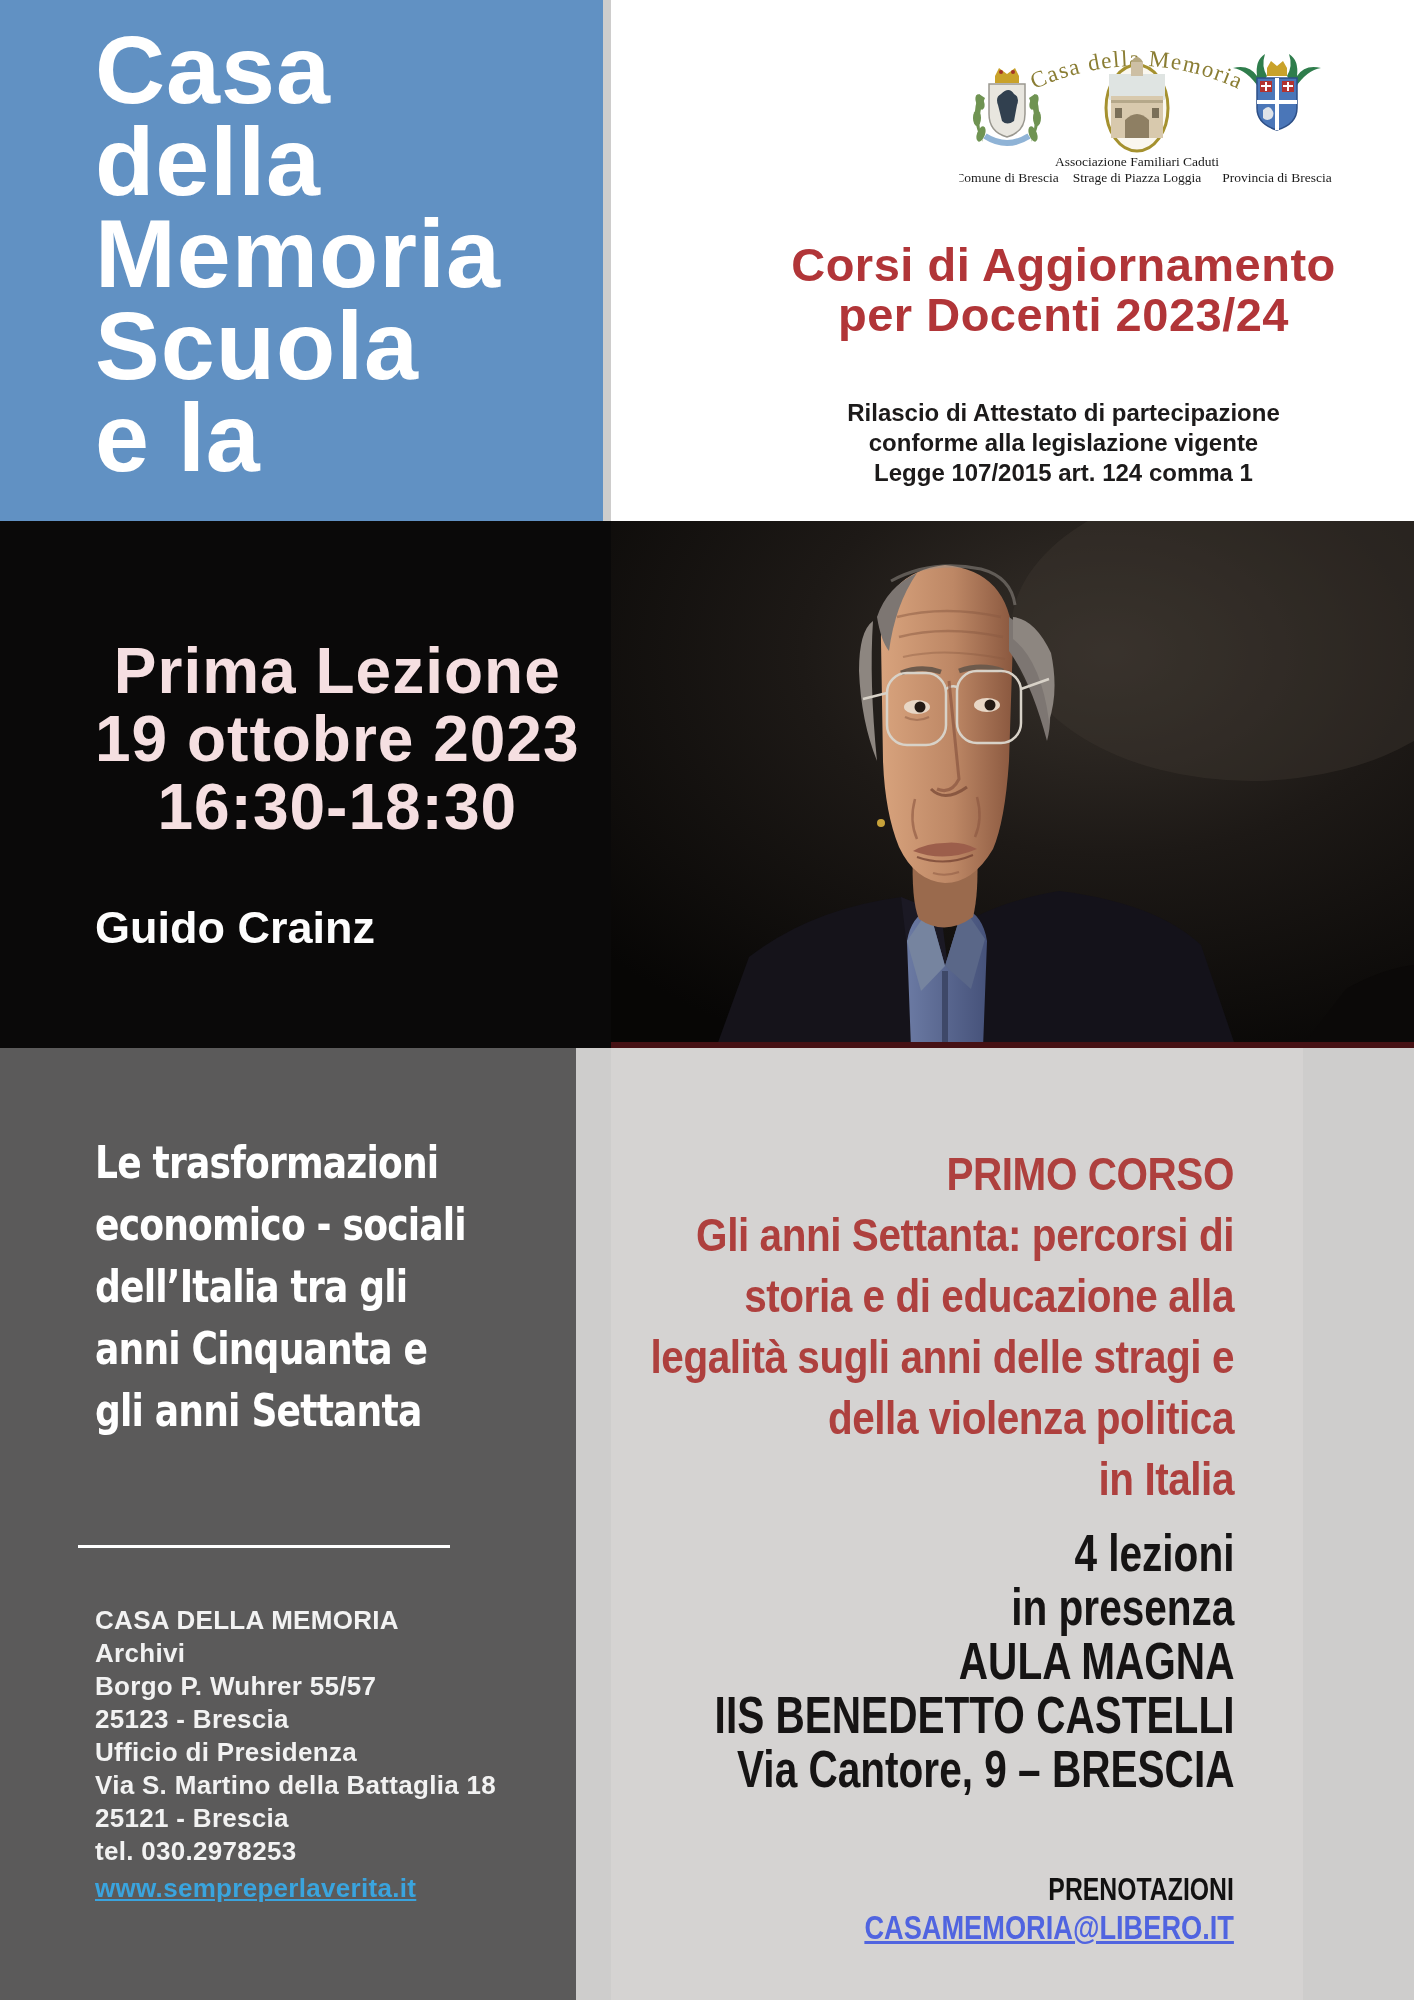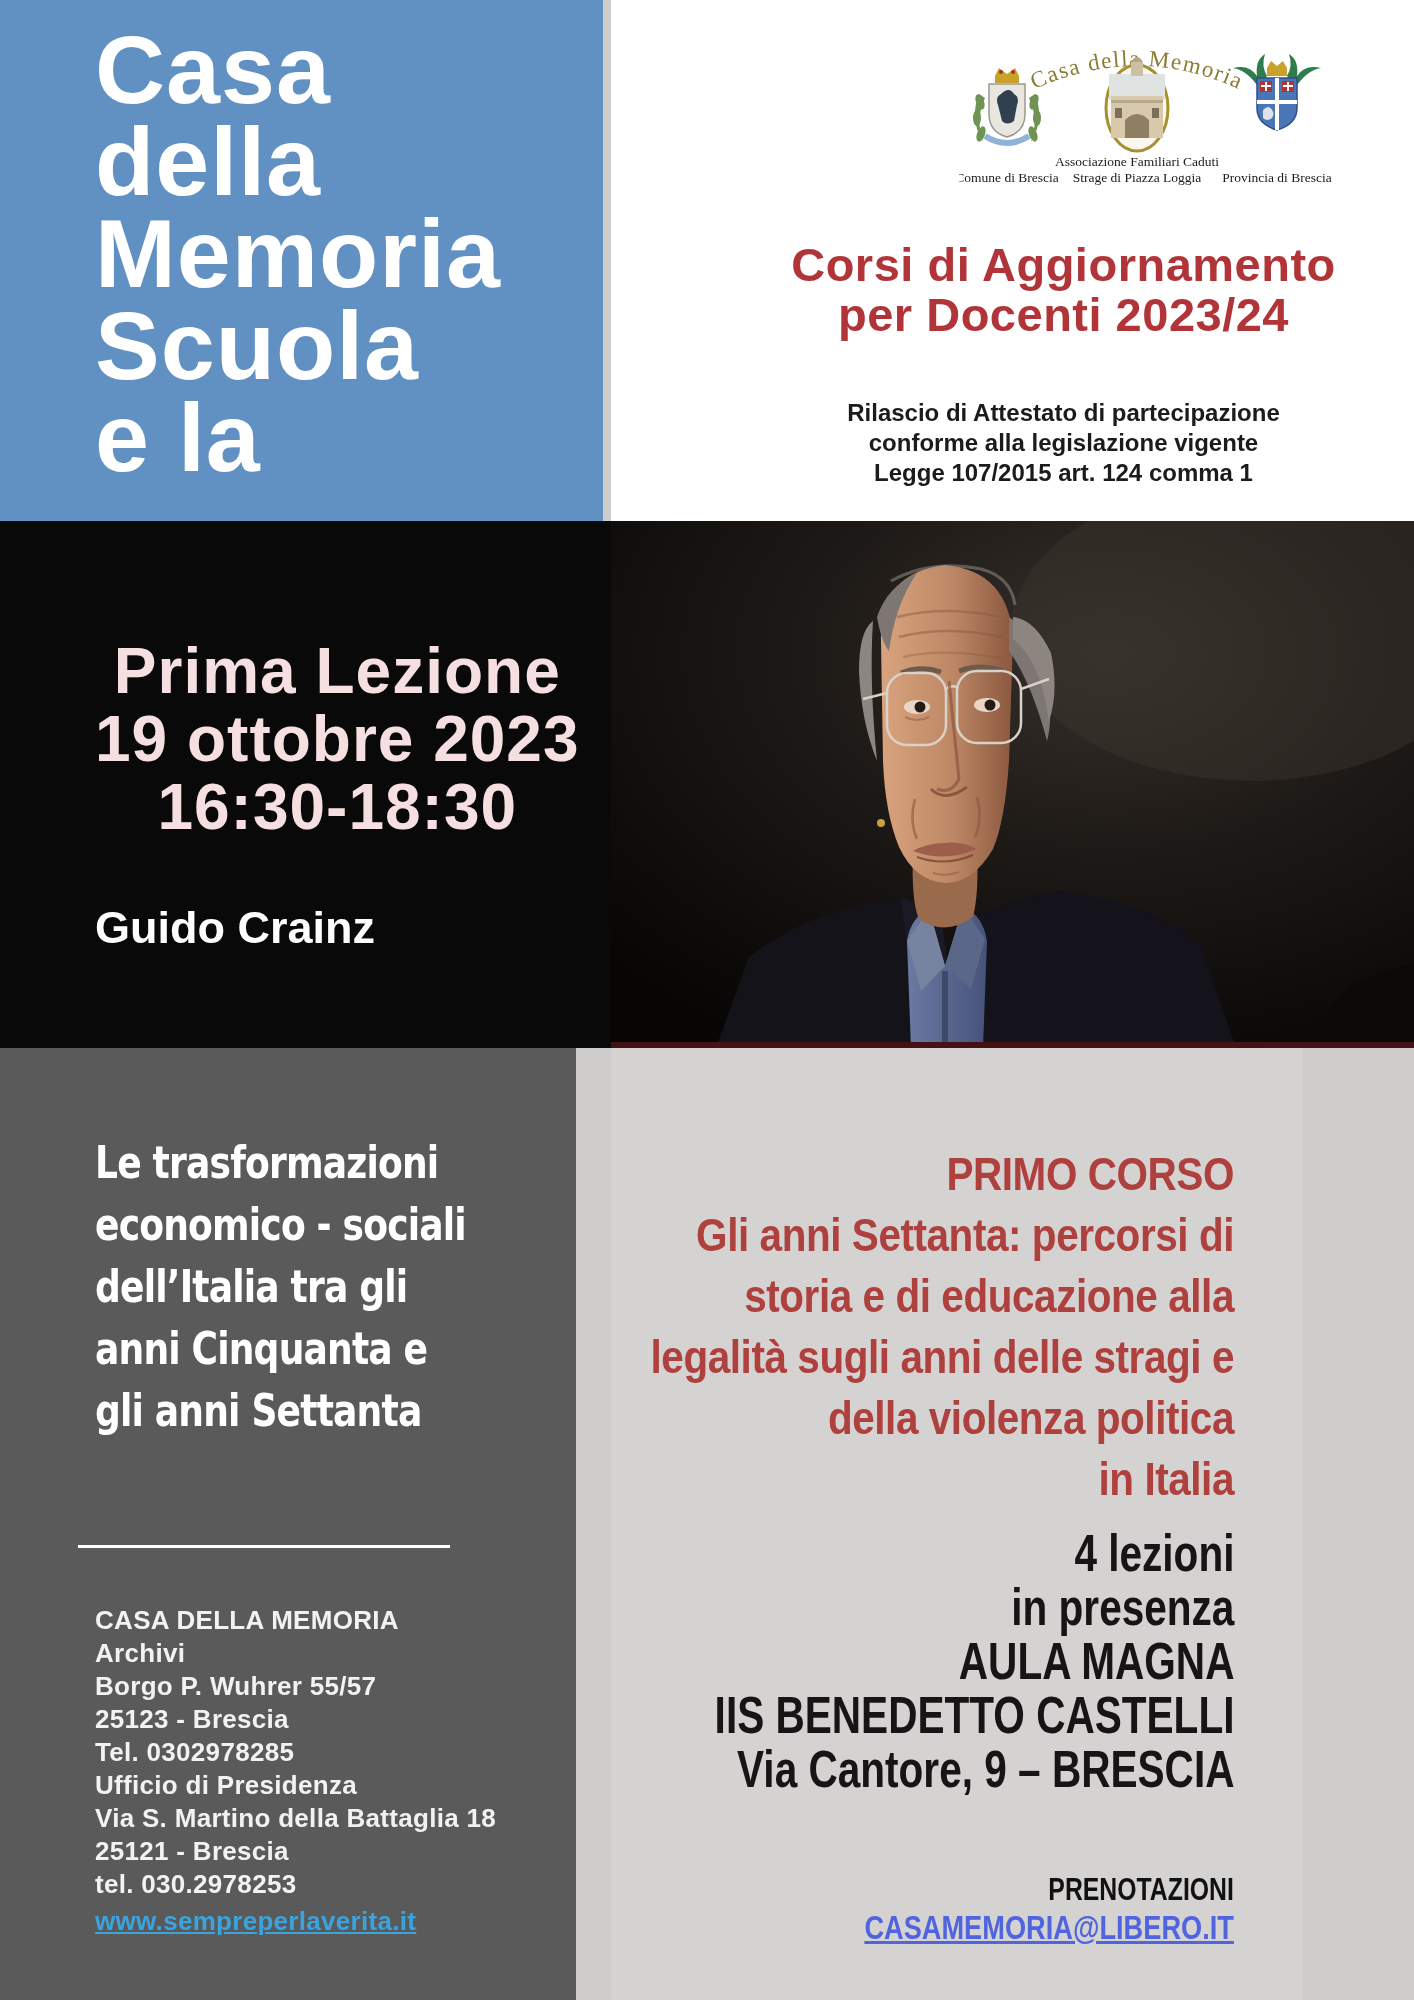--- a/index.html
+++ b/index.html
@@ -237,21 +237,20 @@
       <div>dell’Italia tra gli</div>
       <div>anni Cinquanta e</div>
       <div>gli anni Settanta</div>
     </div>
     <div class="divider"></div>
     <div class="contact">
       <div>CASA DELLA MEMORIA</div>
       <div>Archivi</div>
       <div>Borgo P. Wuhrer 55/57</div>
       <div>25123 - Brescia</div>
-      <div>Tel. 0302978285</div>
       <div>Ufficio di Presidenza</div>
       <div>Via S. Martino della Battaglia 18</div>
       <div>25121 - Brescia</div>
       <div>tel. 030.2978253</div>
       <a>www.sempreperlaverita.it</a>
     </div>
   </div>
 
   <div class="block block-lightgray">
     <div class="primo-group">

